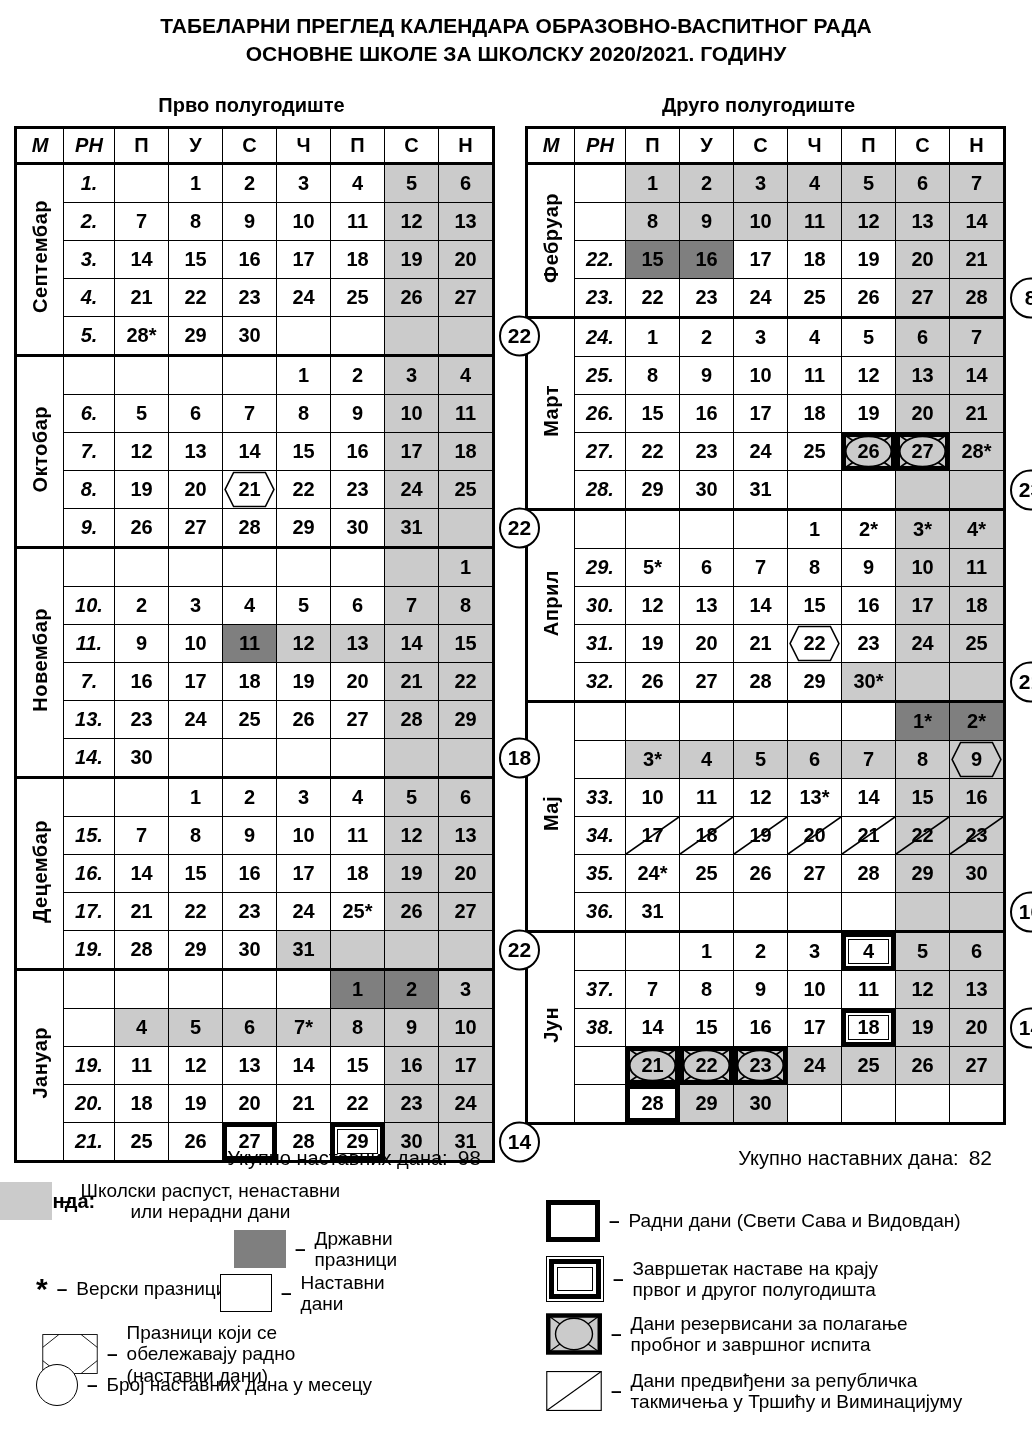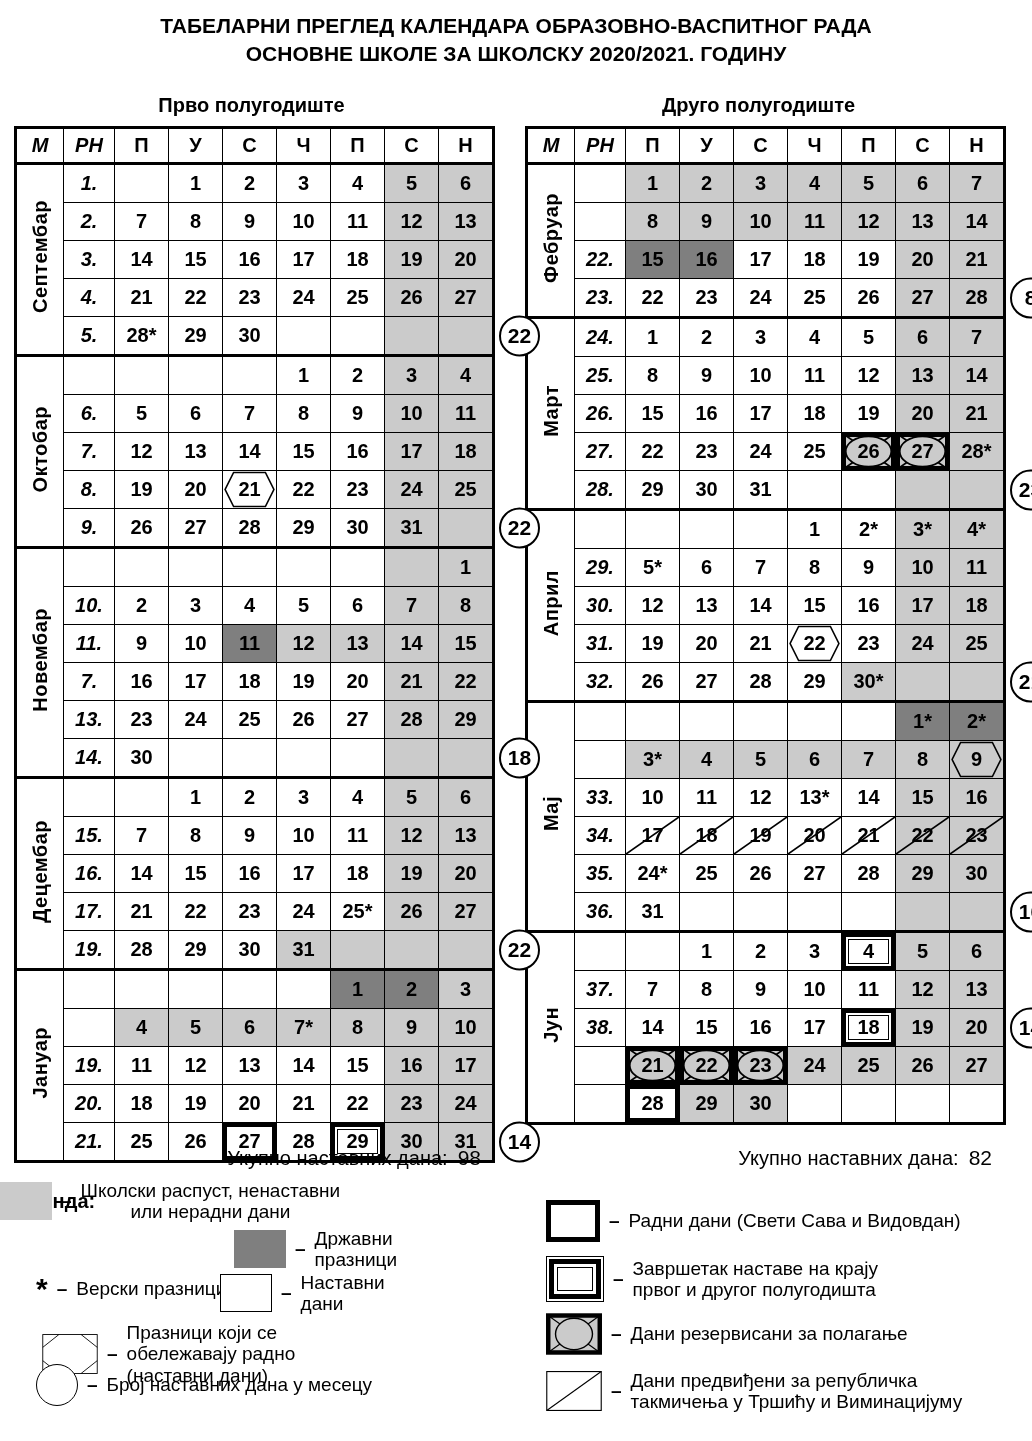--- a/index.html
+++ b/index.html
@@ -804,20 +804,21 @@
           <svg width="56" height="42" viewBox="0 0 100 74">
             <rect x="4" y="4" width="92" height="66" fill="#cbcbcb" stroke="#000" stroke-width="8"></rect>
             <line x1="5" y1="5" x2="95" y2="69" stroke="#000" stroke-width="2"></line>
             <line x1="95" y1="5" x2="5" y2="69" stroke="#000" stroke-width="2"></line>
             <ellipse cx="50" cy="37" rx="33" ry="28" fill="#cbcbcb" stroke="#000" stroke-width="2.5"></ellipse>
           </svg>
         </div>
         <span class="dash">–</span>
         <div class="lines">
           <div>Дани резервисани за полагање</div>
+          <div>пробног и завршног испита</div>
         </div>
       </div>
       <div class="legend-item">
         <div class="ic">
           <svg width="56" height="40" viewBox="0 0 100 72">
             <rect x="1" y="1" width="98" height="70" fill="#fff" stroke="#000" stroke-width="2"></rect>
             <line x1="1" y1="71" x2="99" y2="1" stroke="#000" stroke-width="2"></line>
           </svg>
         </div>
         <span class="dash">–</span>

